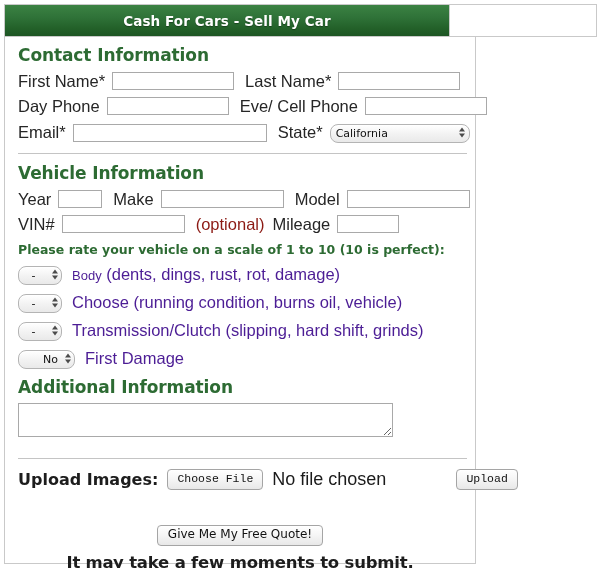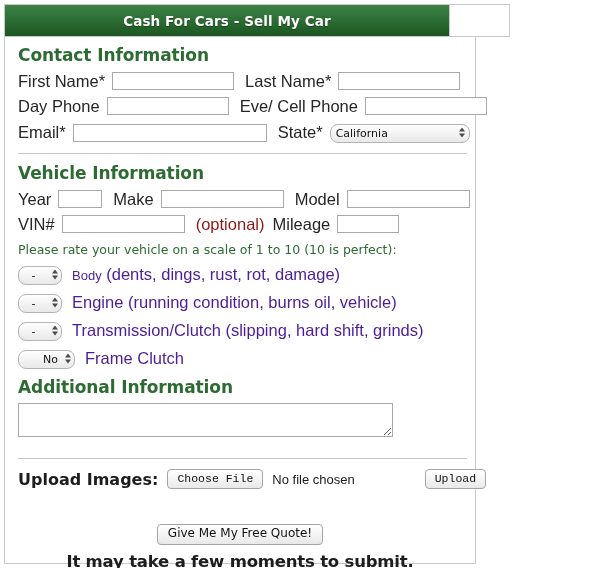--- a/index.html
+++ b/index.html
@@ -20,21 +20,21 @@
     width: 601px;
     height: 568px;
     box-sizing: border-box;
   }
 
   
   .titlebar-row {
     position: absolute;
     left: 4px;
     top: 4px;
-    width: 506px;
+    width: 593px;
     height: 33px;
     border: 1px solid #c9c9c9;
     box-sizing: border-box;
     background: #ffffff;
     display: flex;
   }
   .titlebar {
     width: 444px;
     height: 100%;
     box-sizing: border-box;
@@ -154,21 +154,21 @@
 
   hr.div {
     border: none;
     border-top: 1px solid #c4c4c4;
     margin: 0;
   }
 
   .rate-head {
     font-family: "DejaVu Sans", sans-serif;
     color: #2d6b33;
-    font-weight: normal;
+    font-weight: bold;
     font-size: 12.5px;
   }
 
   .rate-row {
     display: flex;
     align-items: center;
     white-space: nowrap;
   }
   .rate-row select.sel {
     width: 44px;
@@ -220,21 +220,21 @@
     border-radius: 4px;
     background: linear-gradient(to bottom, #ffffff 0%, #f6f6f6 45%, #e8e8e8 100%);
     padding: 2px 9px 3px 9px;
     line-height: 1.15;
     box-sizing: border-box;
     cursor: default;
     box-shadow: 0 1px 0 rgba(255,255,255,0.85) inset;
   }
   .nofile {
     font-family: "Liberation Sans", sans-serif;
-    font-size: 13px;
+    font-size: 18px;
     color: #1a1a1a;
     margin-left: 9px;
   }
 
   .submit-wrap {
     text-align: center;
   }
   .btn-submit {
     font-family: "DejaVu Sans", sans-serif;
     font-size: 12px;
@@ -335,21 +335,21 @@
       <div class="rate-row" style="margin-top:7px;">
         <span class="selwrap">
           <select class="sel">
             <option>-</option>
           </select>
           <span class="arrows">
               <i class="up"></i>
               <i class="dn"></i>
             </span>
         </span>
-        <span class="rl"><span>Engine</span><span> (running condition, burns oil, vehicle)</span></span>
+        <span class="rl"><span>Choose</span><span> (running condition, burns oil, vehicle)</span></span>
       </div>
 
       <div class="rate-row" style="margin-top:7px;">
         <span class="selwrap">
           <select class="sel">
             <option>-</option>
           </select>
           <span class="arrows">
               <i class="up"></i>
               <i class="dn"></i>
@@ -361,21 +361,21 @@
       <div class="rate-row" style="margin-top:7px;">
         <span class="selwrap">
           <select class="sel" style="width:auto;min-width:46px;padding-left:24px;">
             <option>No</option>
           </select>
           <span class="arrows">
               <i class="up"></i>
               <i class="dn"></i>
             </span>
         </span>
-        <span class="rl">Frame Clutch</span>
+        <span class="rl">First Damage</span>
       </div>
 
       <h2 class="sec-head" style="margin-top:8px;">Additional Information</h2>
       <textarea class="ta" style="margin-top: 6px;" placeholder=""></textarea>
     </div>
 
     <hr class="div" style="margin:21px 8px 0 13px;">
 
     <div class="section" style="padding-top:10px;">
       <div class="upload-row">

